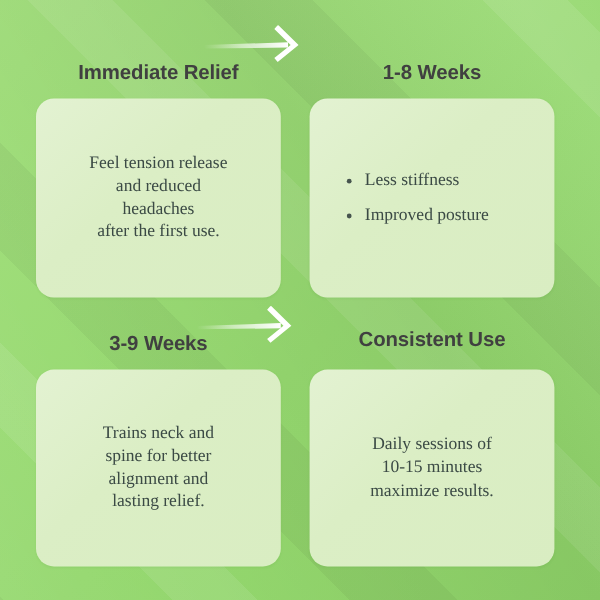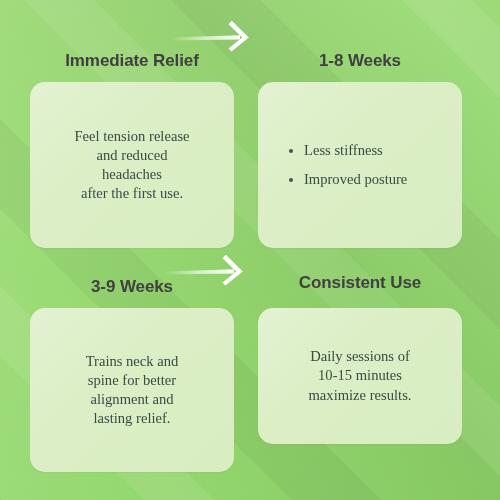--- a/index.html
+++ b/index.html
@@ -117,21 +117,21 @@
 
   
   #heading-tl { left: 30px;  top: 52px;  }
   #heading-tr { left: 258px; top: 52px;  }
   #heading-bl { left: 30px;  top: 278px; }
   #heading-br { left: 258px; top: 260px; margin-top: 14px; }
 
   #card-tl { left: 30px;  top: 82px;  height: 166px; }
   #card-tr { left: 258px; top: 82px;  height: 166px; }
   #card-bl { left: 30px;  top: 308px; height: 164px; justify-content: flex-end; }
-  #card-br { left: 258px; top: 308px; height: 136px; }
+  #card-br { left: 258px; top: 308px; height: 164px; }
 
   
   .arrow {
     position: absolute;
     pointer-events: none;
   }
   #arrow-top    { left: 168px; top: 18px;  width: 92px; height: 36px; }
   #arrow-bottom { left: 162px; top: 252px; width: 92px; height: 36px; }
 </style>
 </head>

